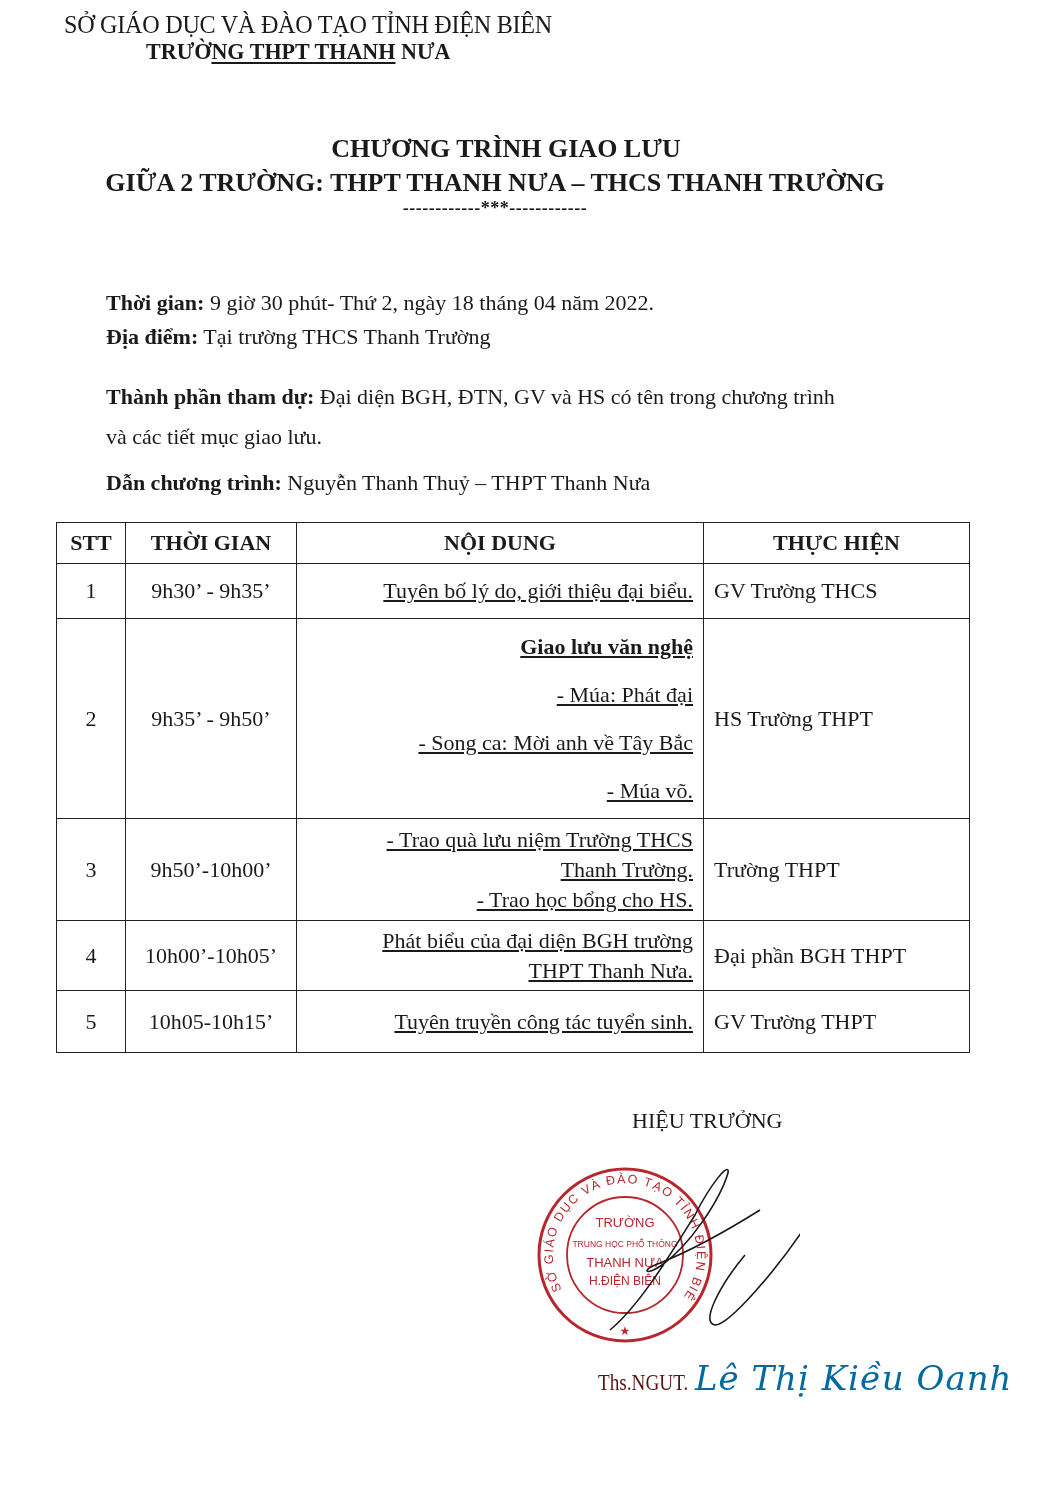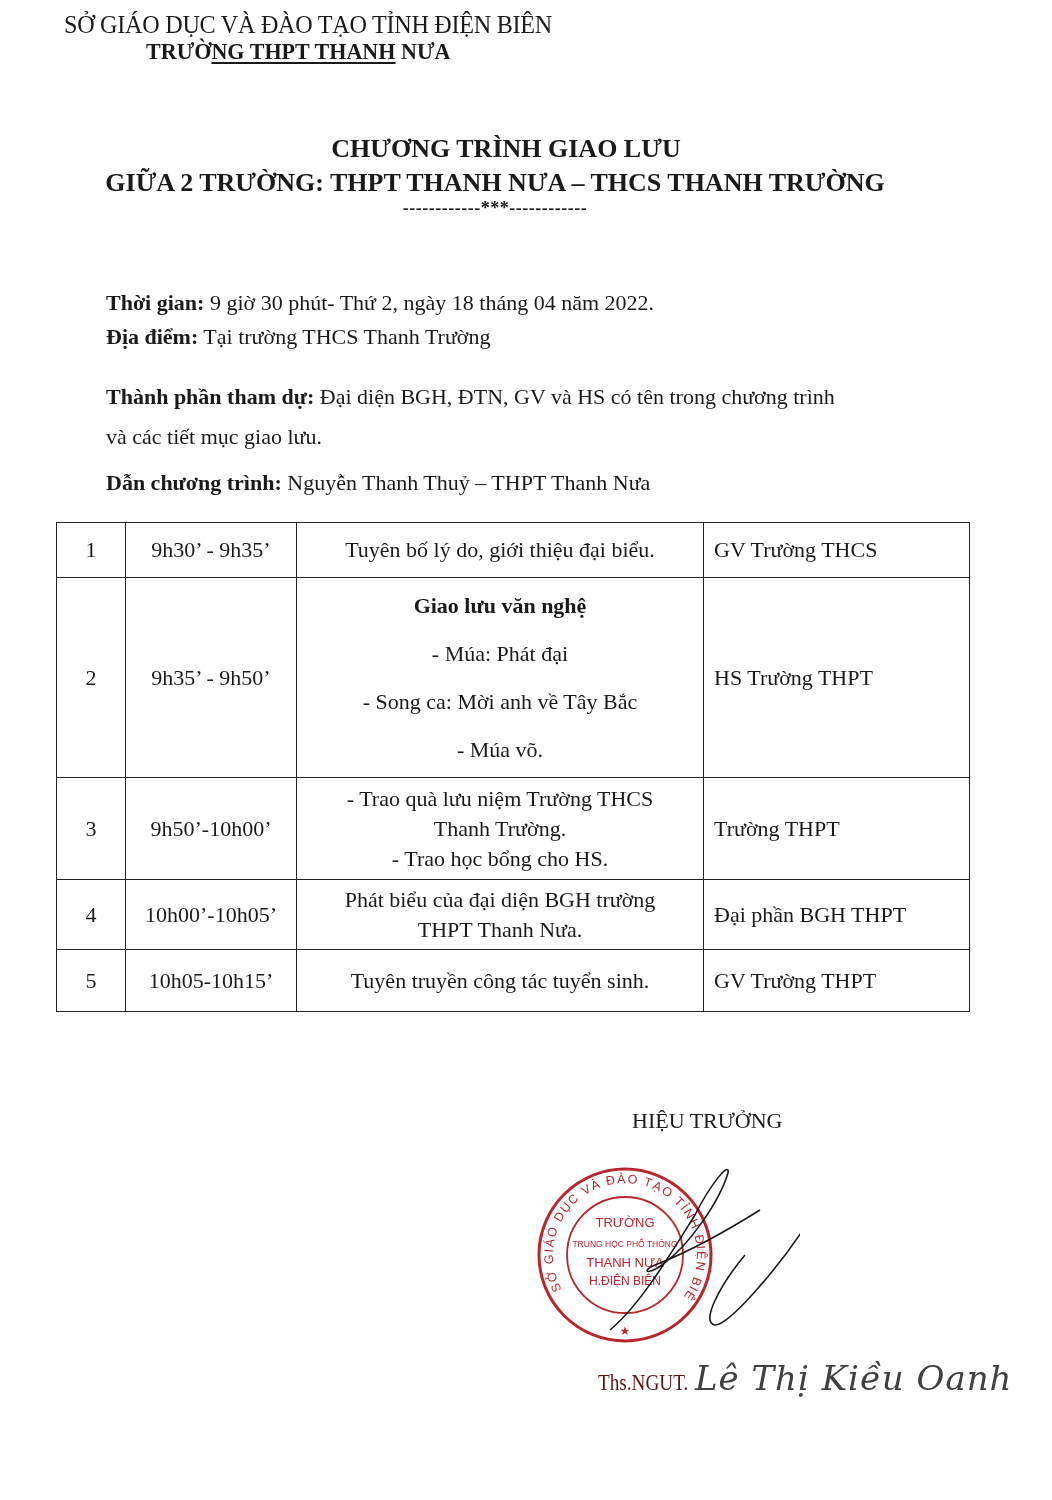--- a/index.html
+++ b/index.html
@@ -17,30 +17,30 @@
   .info { left:106px; font-size:22px; white-space:nowrap; }
   .info b { font-weight:bold; }
   table.prog {
     position:absolute; left:56px; top:522px; width:914px; border-collapse:collapse;
     font-size:22px;
   }
   table.prog td, table.prog th { border:1.6px solid #222; padding:0 10px; vertical-align:middle; }
   table.prog th { font-weight:bold; height:40px; text-align:center; font-size:22px; }
   td.c1 { width:48px; text-align:center; }
   td.c2 { width:150px; text-align:center; white-space:nowrap; }
-  td.c3 { width:386px; text-align:center; }
+  td.c3 { width:386px; text-align:right;text-decoration:underline; }
   td.c4 { text-align:left; }
   .cell-lines div { line-height:30px; }
   .r2 .cell-lines div { line-height:48px; }
   .r2 .cell-lines div.first { font-weight:bold; }
   .signtitle { left:632px; top:1108px; font-size:22px; font-weight:normal; white-space:nowrap; }
   .stamp { left:535px; top:1165px; width:180px; height:180px; }
   .signer { left:598px; top:1358px; white-space:nowrap; color:#5a1414; }
   .signer .pre { font-size:24px; transform:scaleX(0.8); display:inline-block; transform-origin:left; margin-right:-20px; }
-  .signer .name { font-size:34px; font-style:italic; font-family:"DejaVu Serif",serif; color:#404040; letter-spacing:1px; }
+  .signer .name { font-size:34px; font-style:italic; font-family:"DejaVu Serif",serif; color:#0369a1; letter-spacing:1px; }
 </style>
 </head>
 <body>
 
 <div class="abs hdr1">SỞ GIÁO DỤC VÀ ĐÀO TẠO TỈNH ĐIỆN BIÊN</div>
 <div class="abs hdr2">
   <span>TRƯỜ</span><span class="u">NG THPT THANH</span><span> NƯA</span>
 </div>
 
 <div class="abs title1">CHƯƠNG TRÌNH GIAO LƯU</div>
@@ -56,20 +56,26 @@
 <div class="abs info" style="top:384px;">
   <b>Thành phần tham dự:</b><span> Đại diện BGH, ĐTN, GV và HS có tên trong chương trình</span>
 </div>
 <div class="abs info" style="top:424px;">và các tiết mục giao lưu.</div>
 <div class="abs info" style="top:470px;">
   <b>Dẫn chương trình:</b><span> Nguyễn Thanh Thuỷ – THPT Thanh Nưa</span>
 </div>
 
 <table class="prog">
   <tbody>
+      <tr>
+    <th>STT</th>
+    <th>THỜI GIAN</th>
+    <th>NỘI DUNG</th>
+    <th>THỰC HIỆN</th>
+  </tr>
   <tr style="height:55px;">
     <td class="c1">1</td>
     <td class="c2">9h30’ - 9h35’</td>
     <td class="c3">
           <div class="cell-lines">
             <div>Tuyên bố lý do, giới thiệu đại biểu.</div>
           </div>
         </td>
     <td class="c4">GV Trường THCS</td>
   </tr>

